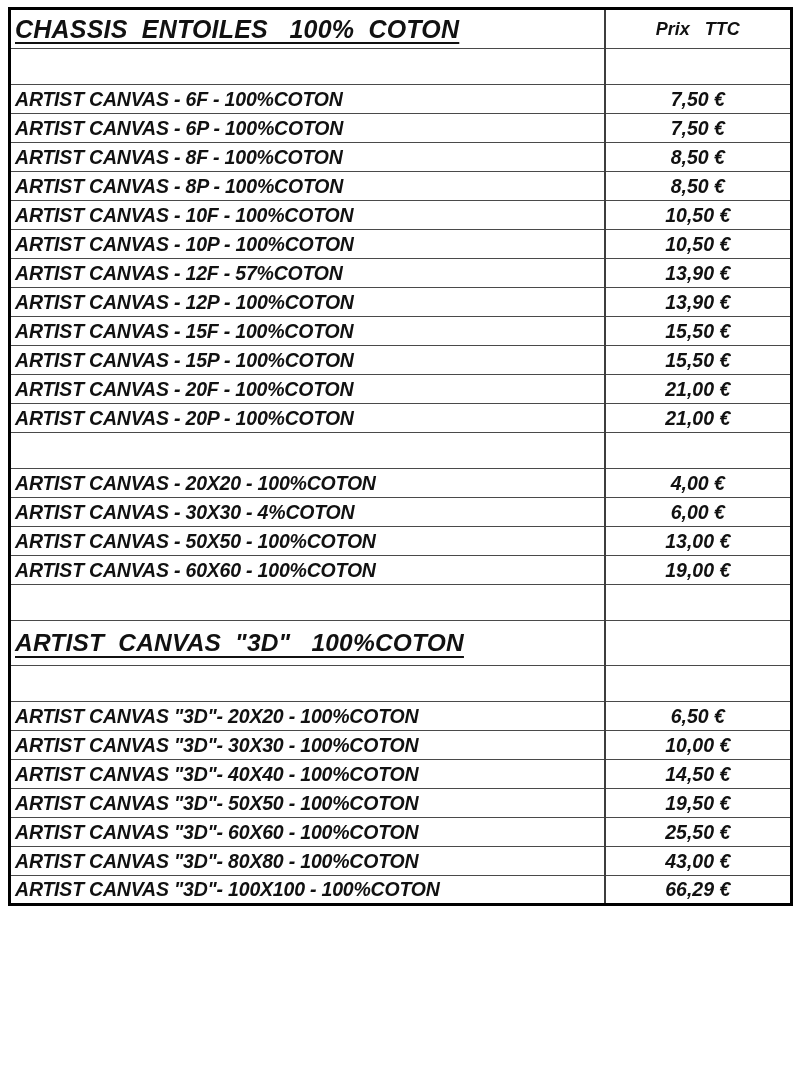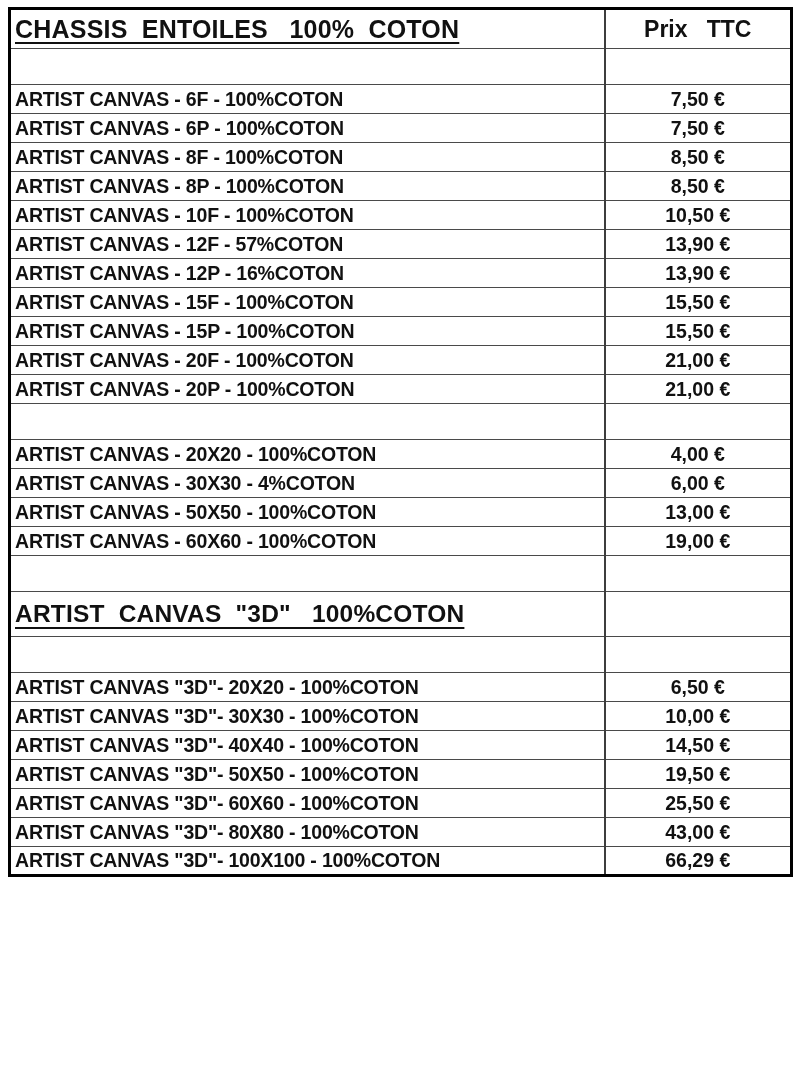--- a/index.html
+++ b/index.html
@@ -22,36 +22,37 @@
     border: 3px solid #000000;
   }
   col.name-col  { width: 595px; }
   col.price-col { width: 187px; }
   td {
     border: 1px solid #4a4a4a;
     box-sizing: border-box;
     padding: 0 4px;
     overflow: hidden;
     color: #111111;
+    font-style: italic;
   }
   td.price-cell { border-left: 2px solid #3d3d3d; text-align: center; }
   
   tr.header-row td { height: 40px; }
   .title {
     font-weight: 700;
     font-size: 25px;
     letter-spacing: 0.2px;
     white-space: pre;
     text-decoration: underline;
     text-decoration-thickness: 2px;
     text-underline-offset: 4px;
   }
   .price-header {
     font-weight: 700;
-    font-size: 23px;
+    font-size: 18px;
     white-space: pre;
     text-align: center;
   }
   
   tr.item-row td { height: 29px; }
   .item-label {
     font-weight: 700;
     font-size: 19.5px;
     letter-spacing: -0.2px;
     white-space: pre;
@@ -108,25 +109,29 @@
         </tr>
         <tr class="item-row">
           <td class="item-label">ARTIST CANVAS - 8P - 100%COTON</td>
           <td class="item-price price-cell">8,50 €</td>
         </tr>
         <tr class="item-row">
           <td class="item-label">ARTIST CANVAS - 10F - 100%COTON</td>
           <td class="item-price price-cell">10,50 €</td>
         </tr>
         <tr class="item-row">
+          <td class="item-label">ARTIST CANVAS - 10P - 100%COTON</td>
+          <td class="item-price price-cell">10,50 €</td>
+        </tr>
+        <tr class="item-row">
           <td class="item-label">ARTIST CANVAS - 12F - 57%COTON</td>
           <td class="item-price price-cell">13,90 €</td>
         </tr>
         <tr class="item-row">
-          <td class="item-label">ARTIST CANVAS - 12P - 16%COTON</td>
+          <td class="item-label">ARTIST CANVAS - 12P - 100%COTON</td>
           <td class="item-price price-cell">13,90 €</td>
         </tr>
         <tr class="item-row">
           <td class="item-label">ARTIST CANVAS - 15F - 100%COTON</td>
           <td class="item-price price-cell">15,50 €</td>
         </tr>
         <tr class="item-row">
           <td class="item-label">ARTIST CANVAS - 15P - 100%COTON</td>
           <td class="item-price price-cell">15,50 €</td>
         </tr>

